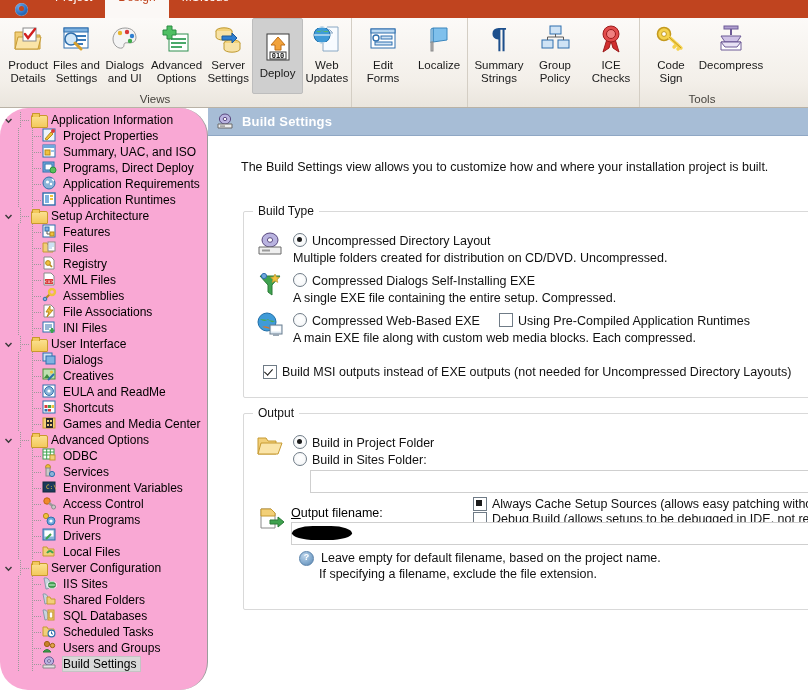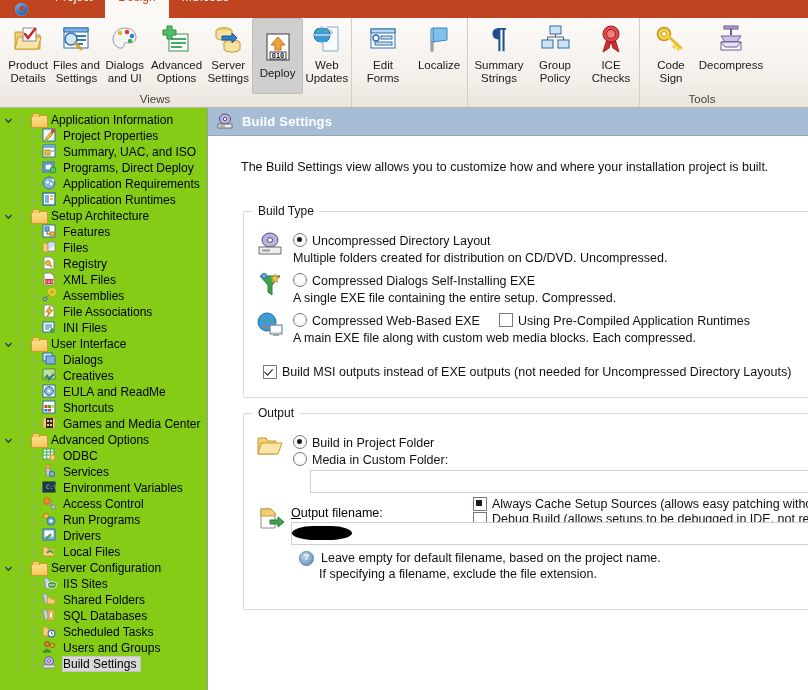--- a/index.html
+++ b/index.html
@@ -117,25 +117,26 @@
 
   
   .main {
     display: flex;
     height: 582px;
   }
 
   
   .sidebar {
     width: 207px;
-    background: #84cc16;
+    background: #f9a8d4;
     border-right: 1px solid #9c9c9c;
     padding-top: 4px;
     overflow: hidden;
     position: relative;
+    border-radius: 28px;
   }
   .node {
     display: flex;
     align-items: center;
     height: 16px;
     font-size: 12px;
     white-space: nowrap;
     cursor: default;
   }
   .node .twisty {
@@ -1034,21 +1035,21 @@
         </svg>
       </span>
 
       <div style="position:absolute; top:21px; left:49px;">
         <div class="opt-title">
           <span class="radio on"></span><span>Build in Project Folder</span>
         </div>
       </div>
       <div style="position:absolute; top:38px; left:49px;">
         <div class="opt-title">
-          <span class="radio"></span><span>Media in Custom Folder:</span>
+          <span class="radio"></span><span>Build in Sites Folder:</span>
         </div>
       </div>
 
       <input class="textbox" type="text" style="top: 56px; left: 66px; right: -6px;" placeholder="">
 
       <span class="bt-ico" style="top:92px; left:14px;">
         <svg width="28" height="26" viewBox="0 0 28 26">
           <path d="M3 3 L13 3 L17 7 L17 22 L3 22 Z" fill="#ffffff" stroke="#8a8a8a"></path>
           <path d="M13 3 L17 7 L13 7 Z" fill="#e2e2e2" stroke="#8a8a8a"></path>
           <path d="M3 3 L13 3 L17 7 L17 10 L3 10 Z" fill="#f2cf78" stroke="#c69a32"></path>

